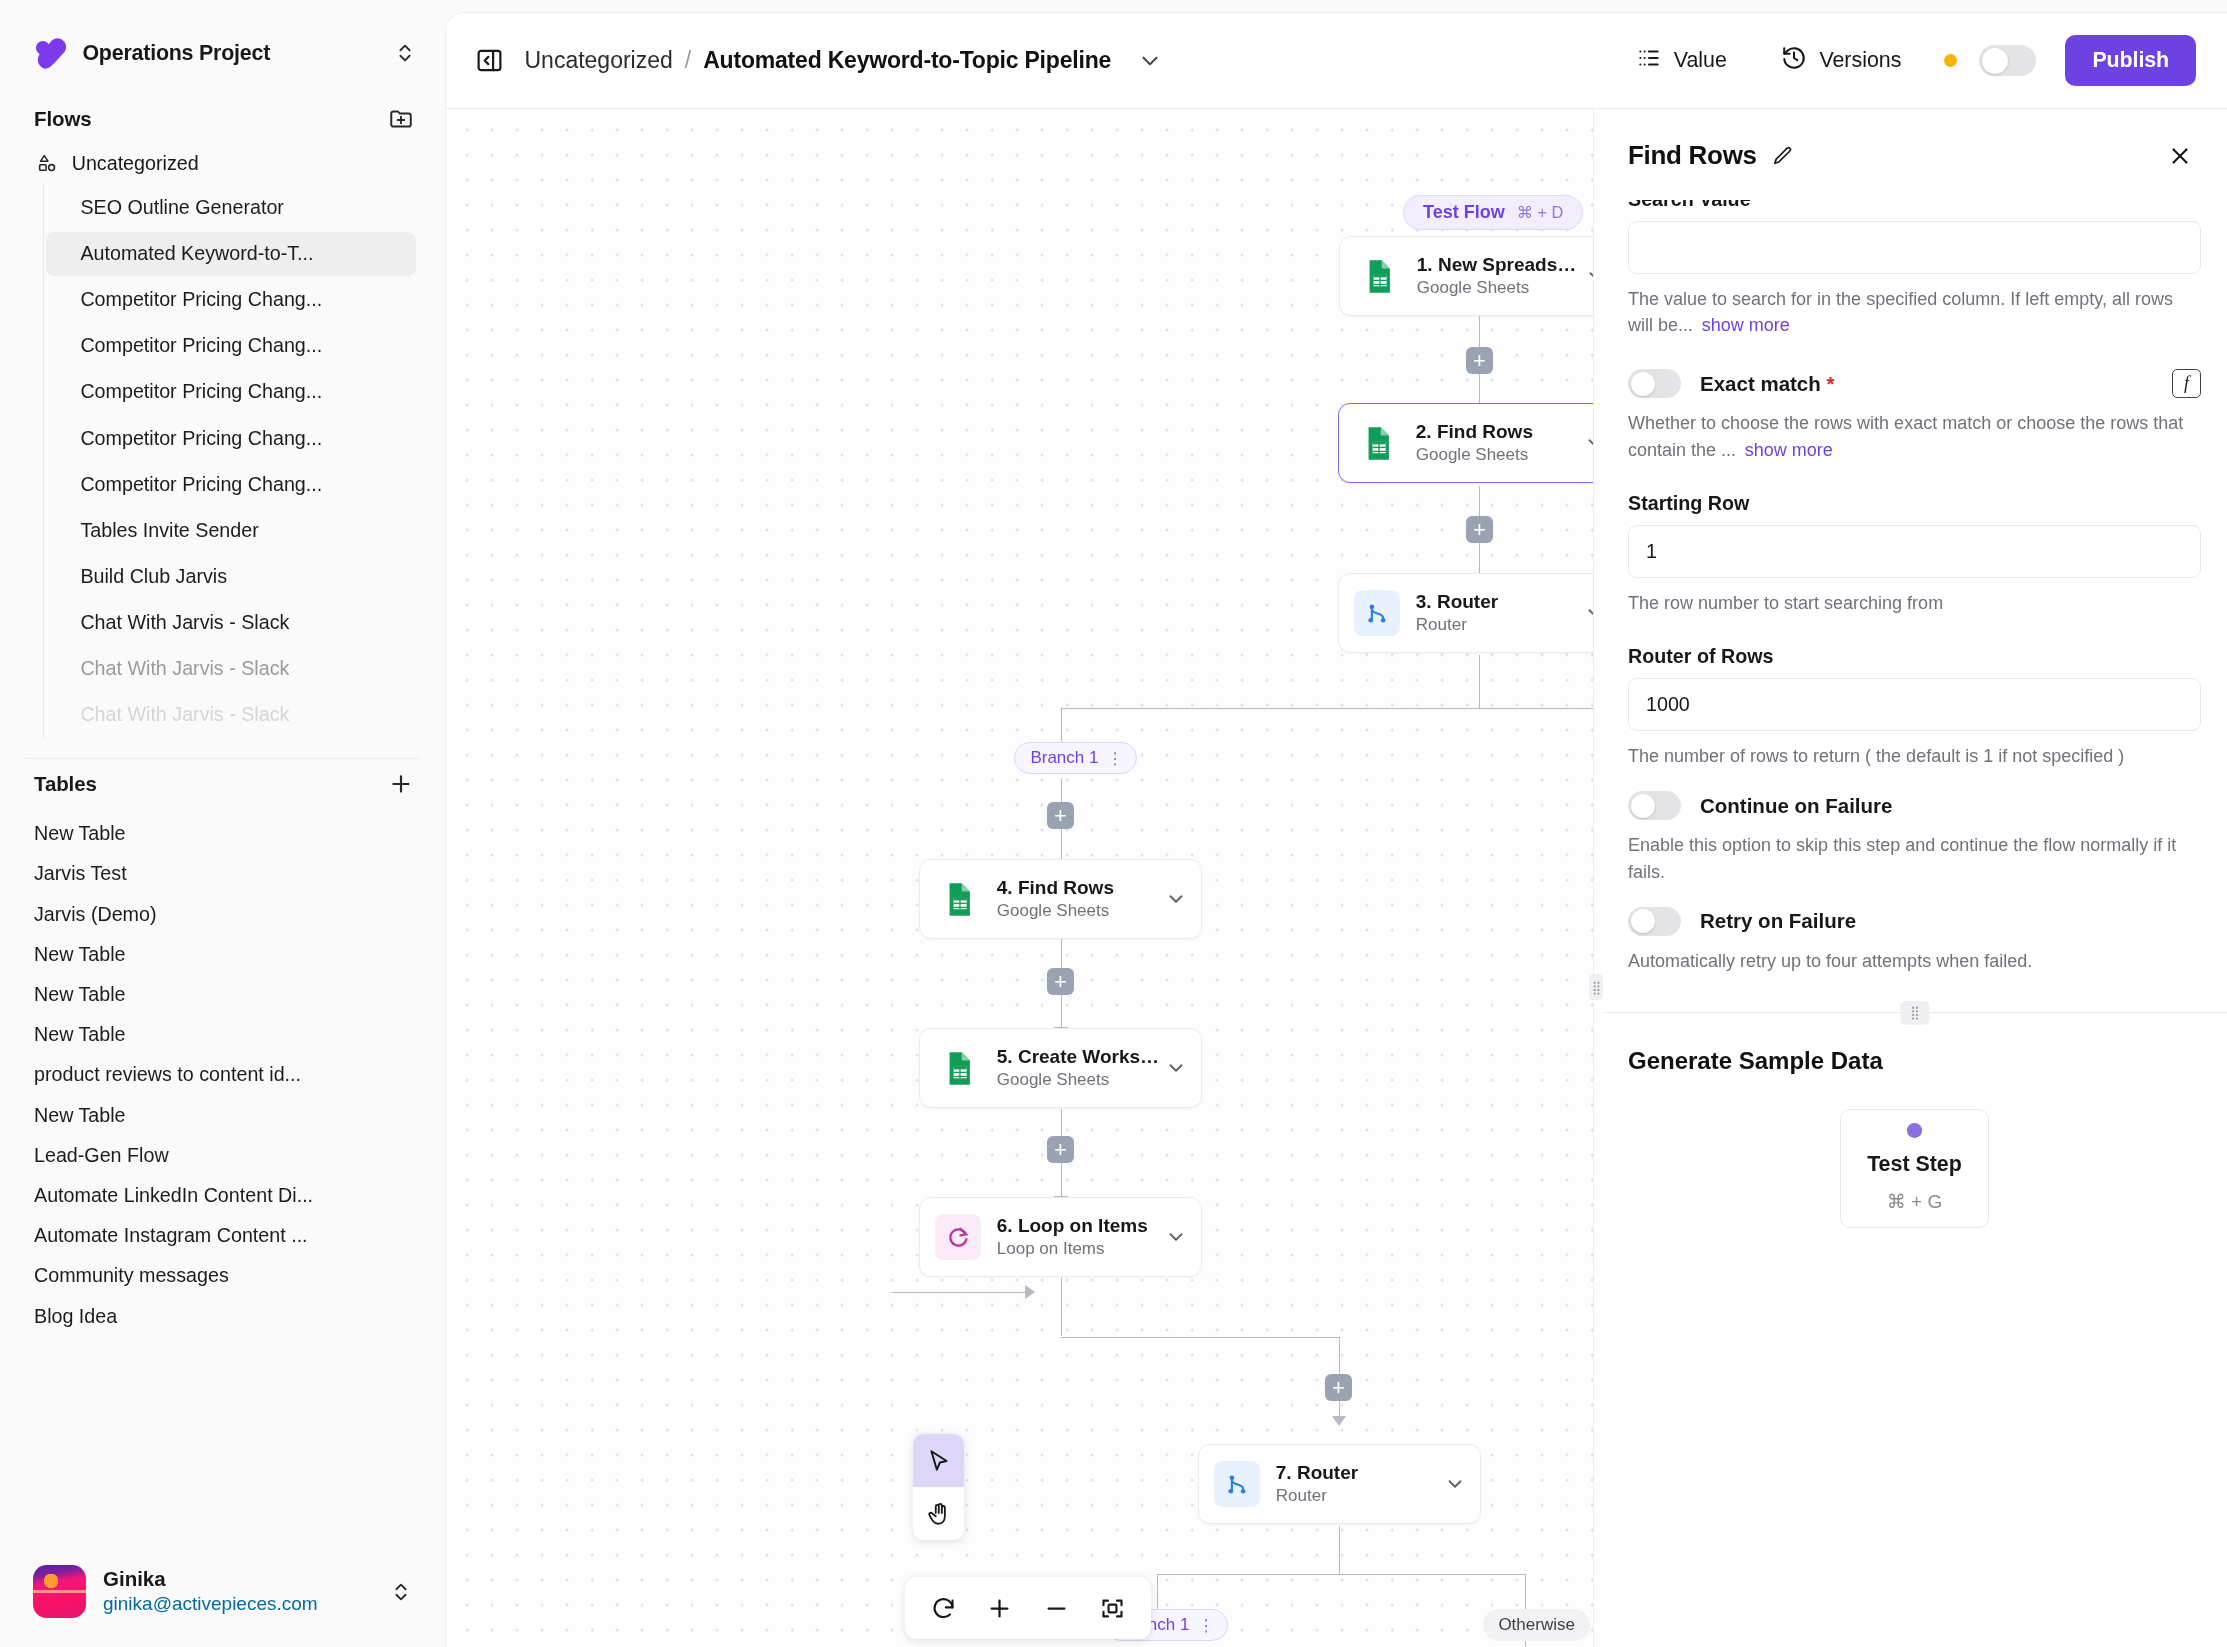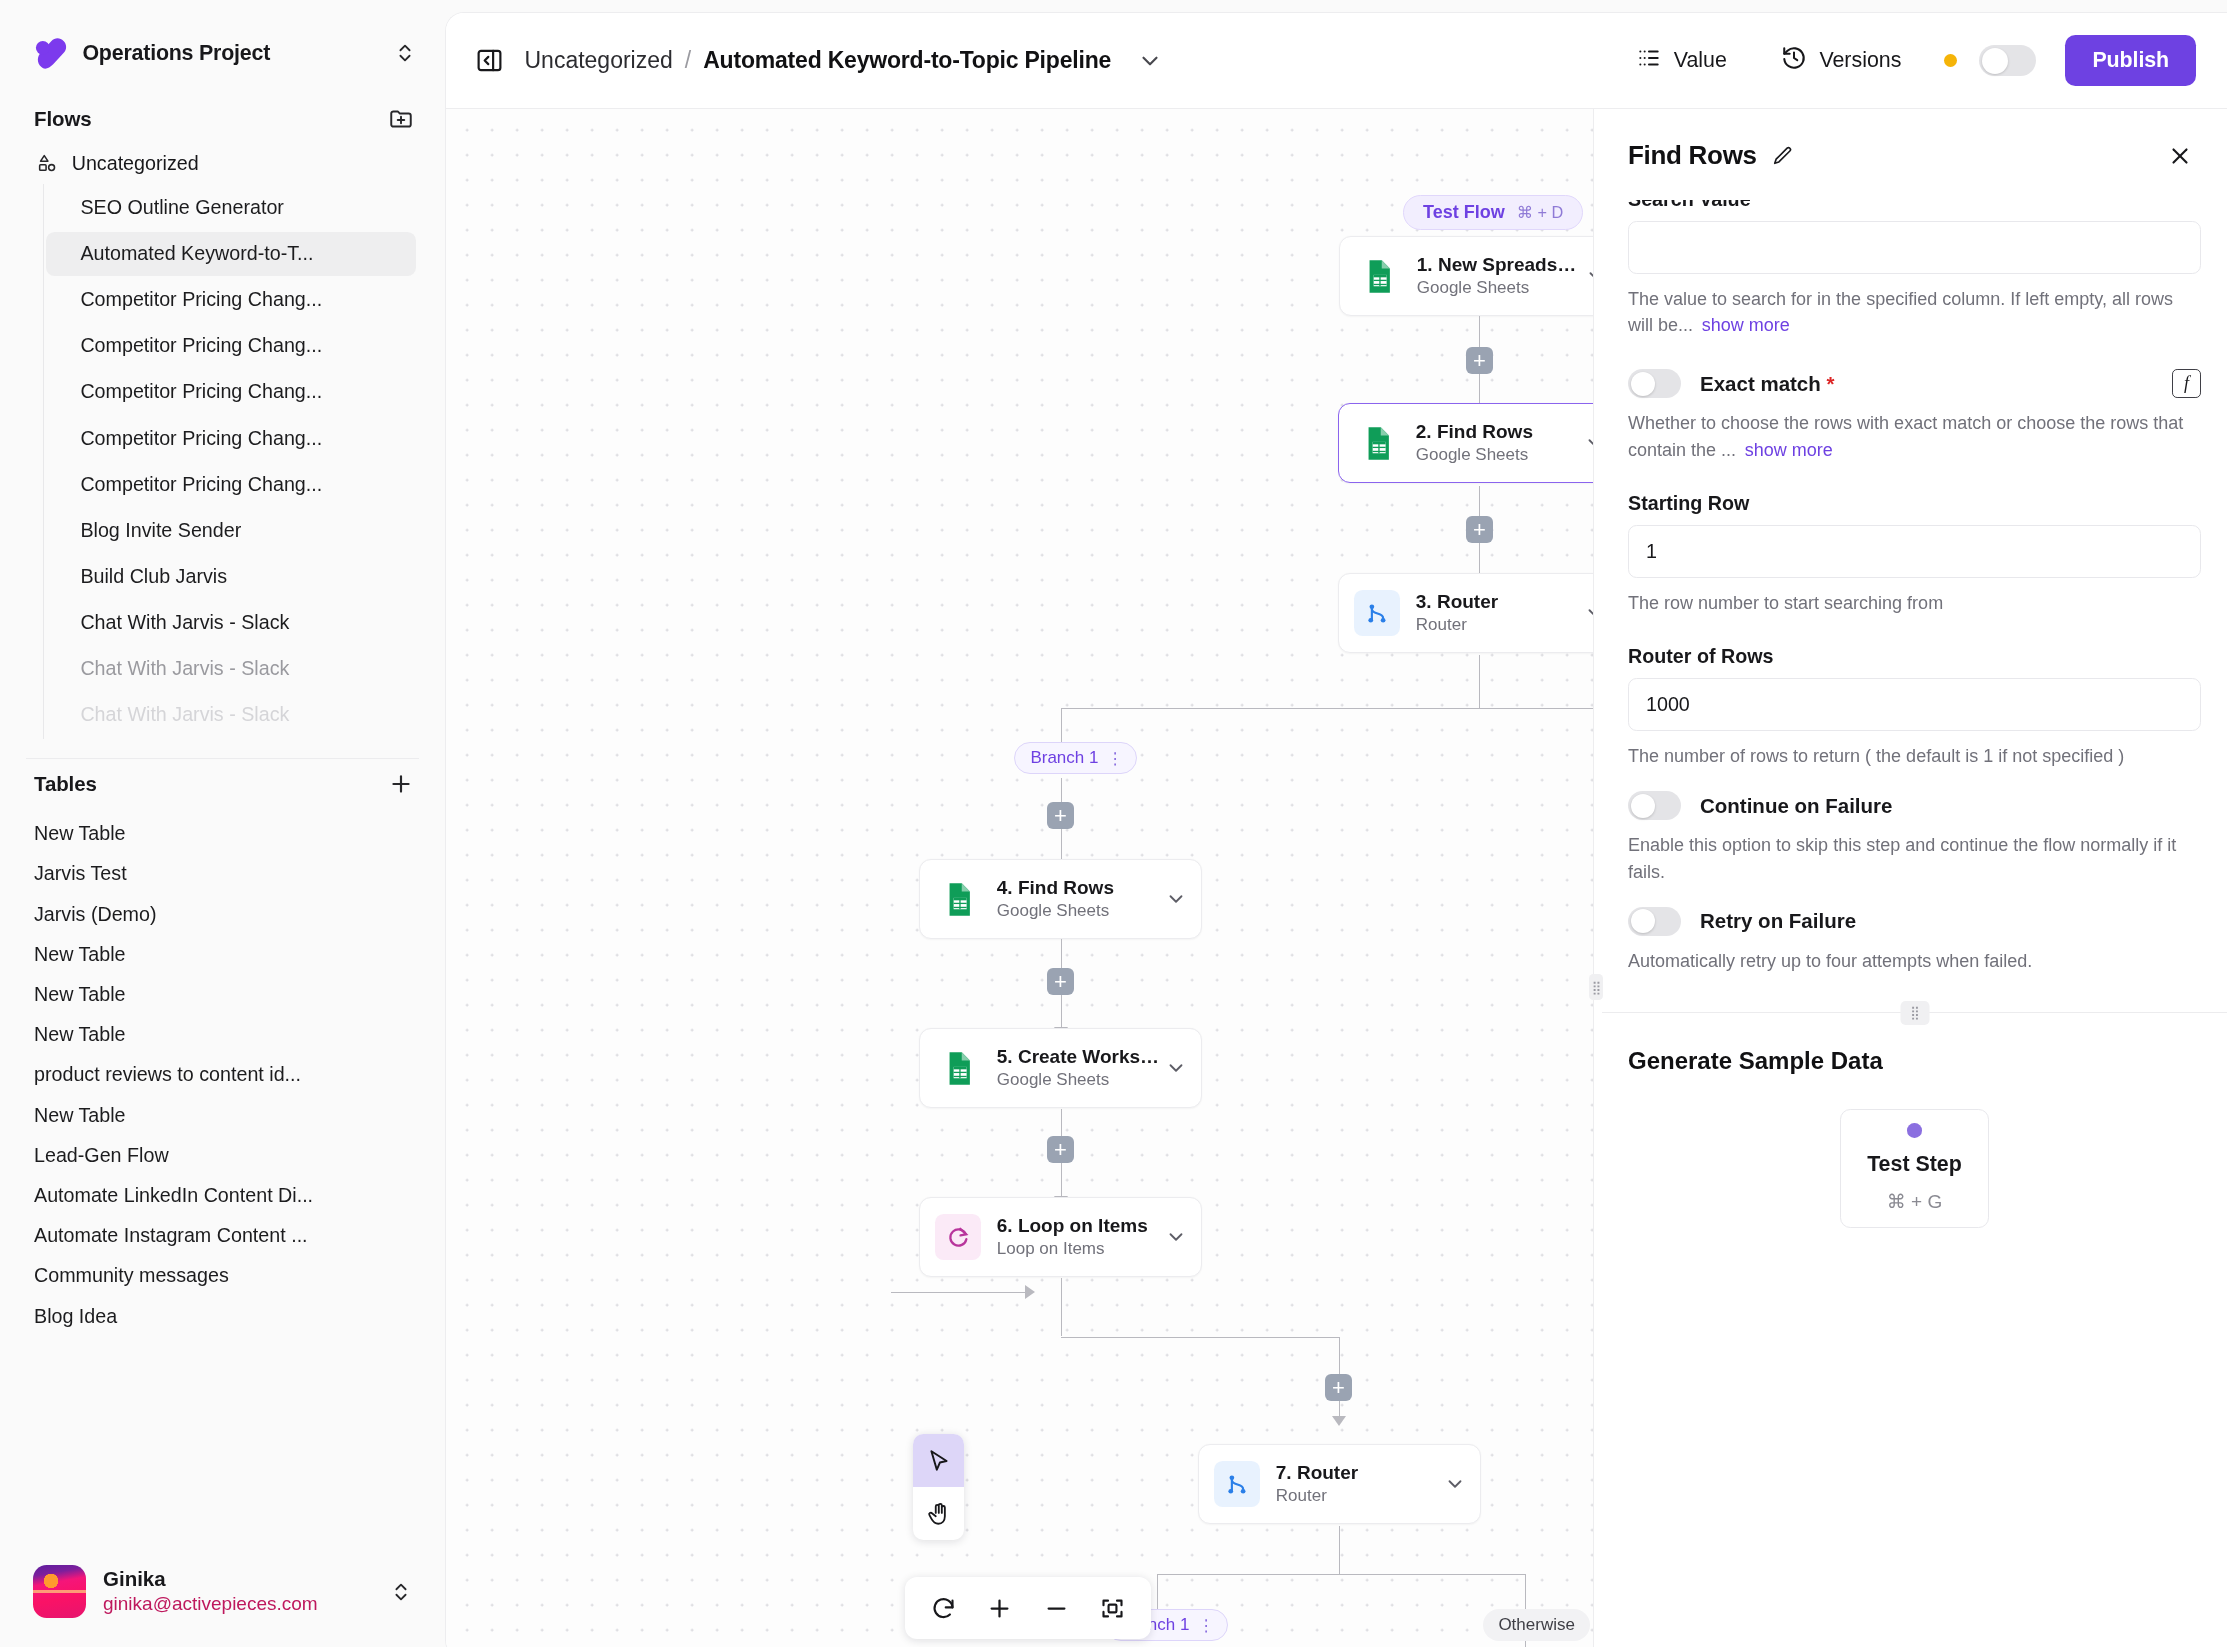--- a/index.html
+++ b/index.html
@@ -83,21 +83,21 @@
       radial-gradient(circle at 34% 30%, #ff9a2e 0 14%, transparent 14.5%),
       linear-gradient(170deg, #5d1d9e 0%, #7c1f9c 18%, #f5157a 34%, #fa1266 62%, #e6146e 100%);
     position: relative; overflow: hidden;
   }
   .avatar:after {
     content:""; position:absolute; left:0; right:0; top: 47%;
     height: 2.6px; background: rgba(255,180,120,.85);
   }
   .user-meta { flex: 1; min-width: 0; }
   .user-name { font-size: 20.5px; font-weight: 700; color: #18181b; line-height: 1.25; }
-  .user-email { font-size: 19px; color: #be185d; line-height: 1.3;
+  .user-email { font-size: 19px; color: #0369a1; line-height: 1.3;
     white-space: nowrap; overflow: hidden; text-overflow: ellipsis; }
 
   
   .main {
     flex: 1 1 auto; height: 100%;
     display: flex; flex-direction: column;
     background: #fff;
     border-radius: 19px 0 0 19px;
     border: 0.9px solid #ededef;
     border-right: none;
@@ -373,21 +373,21 @@
     </div>
 
     <div class="sb-flowlist" id="flow-list">
         <div class="sb-flow-item">SEO Outline Generator</div>
         <div class="sb-flow-item active">Automated Keyword-to-T...</div>
         <div class="sb-flow-item">Competitor Pricing Chang...</div>
         <div class="sb-flow-item">Competitor Pricing Chang...</div>
         <div class="sb-flow-item">Competitor Pricing Chang...</div>
         <div class="sb-flow-item">Competitor Pricing Chang...</div>
         <div class="sb-flow-item">Competitor Pricing Chang...</div>
-        <div class="sb-flow-item">Blog Invite Sender</div>
+        <div class="sb-flow-item">Tables Invite Sender</div>
         <div class="sb-flow-item">Build Club Jarvis</div>
         <div class="sb-flow-item">Chat With Jarvis - Slack</div>
         <div class="sb-flow-item fade-1">Chat With Jarvis - Slack</div>
         <div class="sb-flow-item fade-2">Chat With Jarvis - Slack</div>
       </div>
 
     <div class="sb-divider"></div>
 
     <div class="sb-section-head">
       <span class="sb-section-title">Tables</span>

